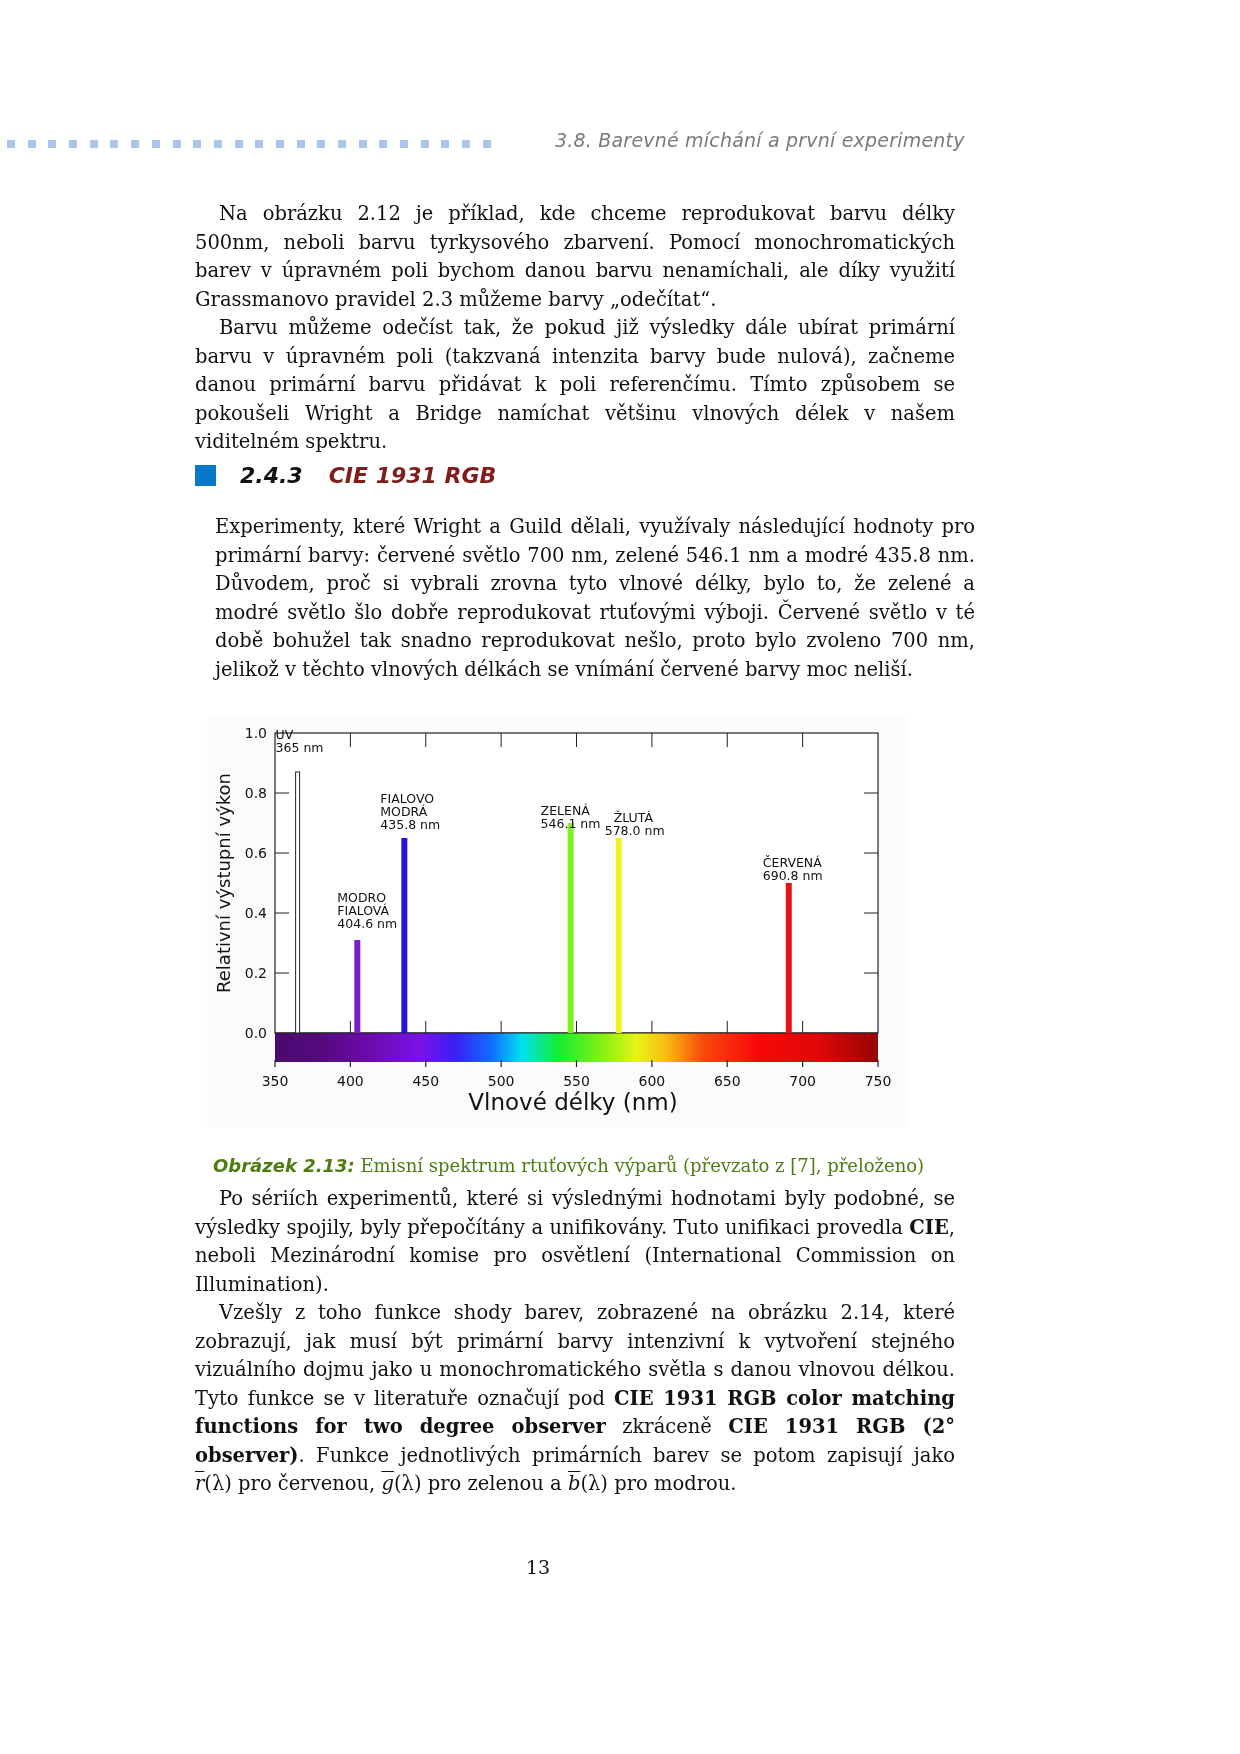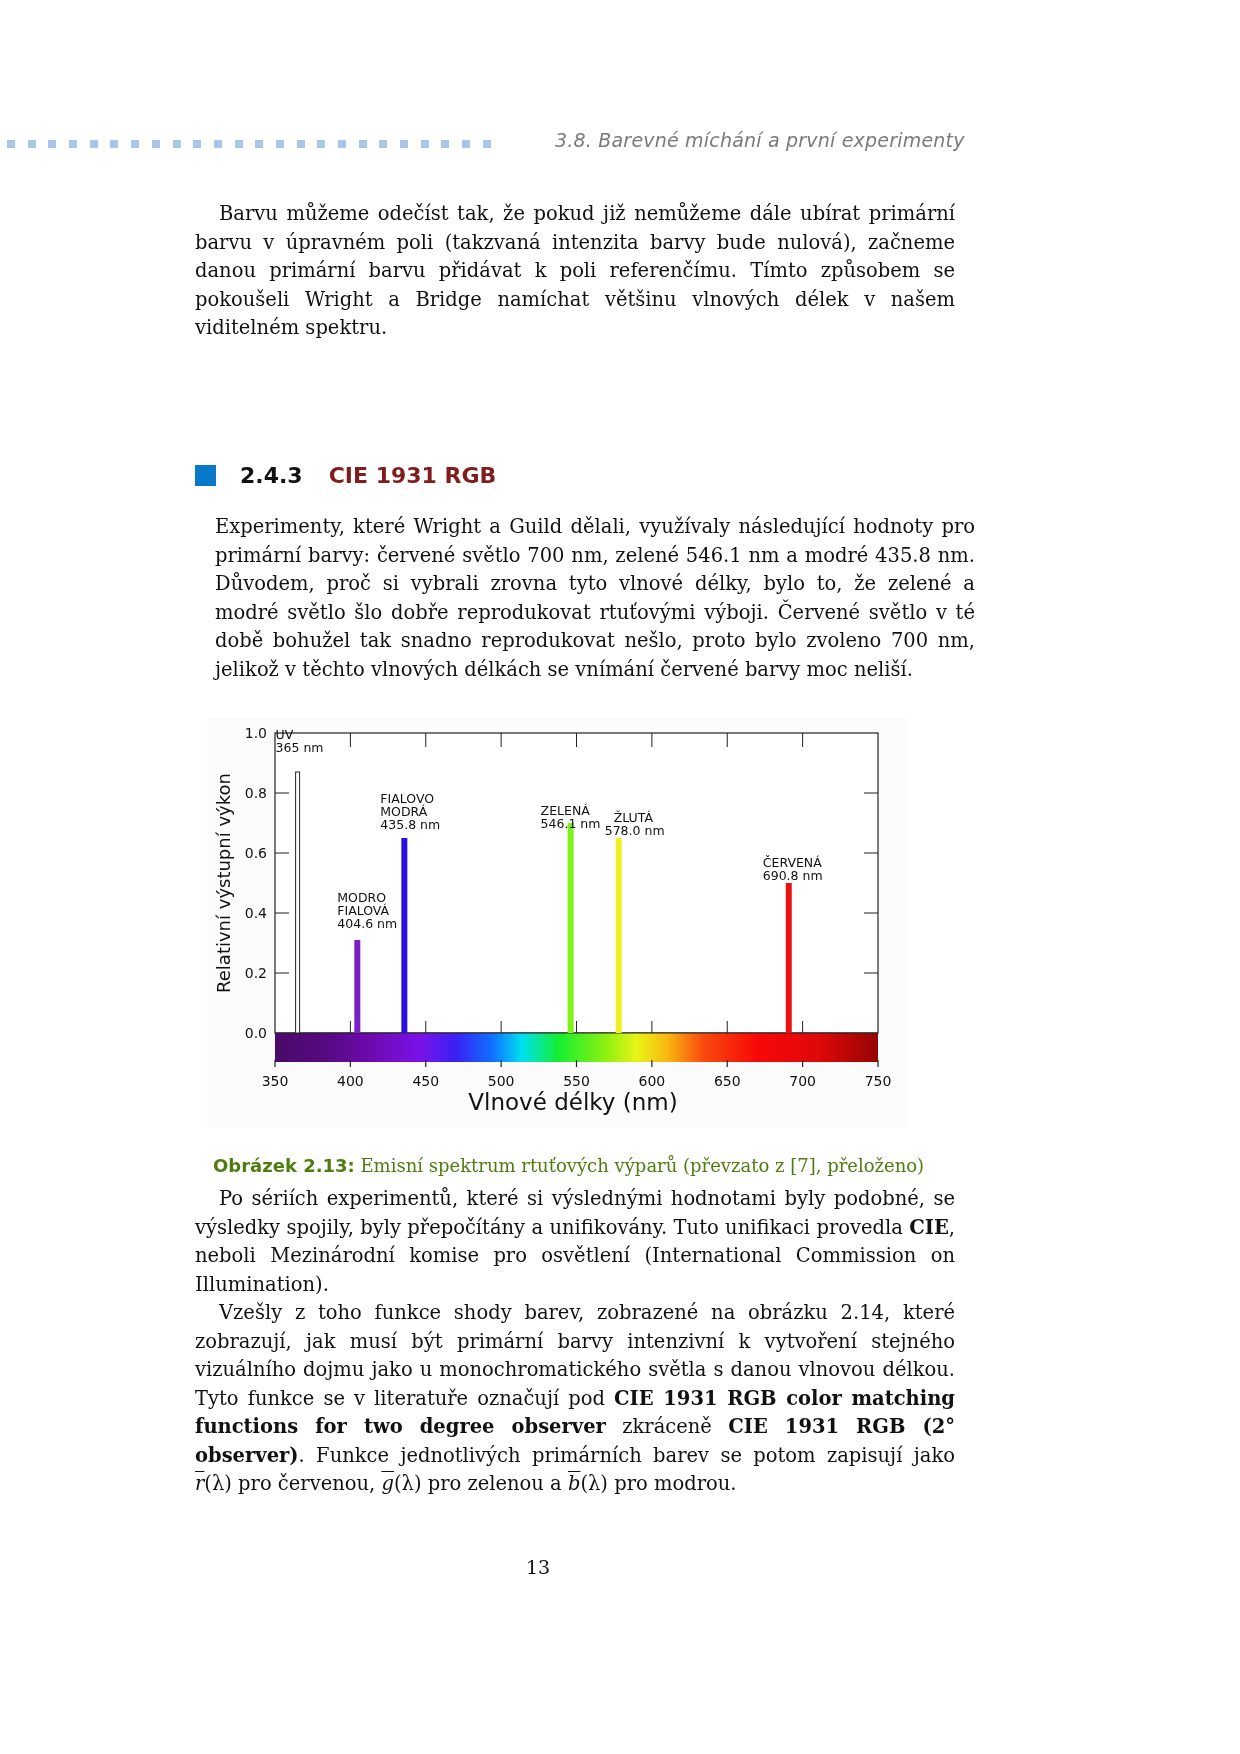--- a/index.html
+++ b/index.html
@@ -1,18 +1,18 @@
 <!DOCTYPE html>
 <html><head>
 <meta charset="utf-8">
 <style>
   html, body { margin: 0; padding: 0; background: #ffffff; }
   body { width: 1240px; height: 1754px; position: relative; overflow: hidden; }
   .serif { font-family: "DejaVu Serif", "Liberation Serif", serif; }
-  .sans { font-family: "DejaVu Sans", "Liberation Sans", sans-serif; }
+  .sans { font-family: "DejaVu Sans", "Liberation Sans", sans-serif; font-style: italic; }
 
   
   .header-dots { position: absolute; left: 7px; top: 140px; display: flex; gap: 0; }
   .header-dots span { display: inline-block; width: 8px; height: 8px; background: #a9c6ea; margin-right: 12.7px; }
   .running-title { position: absolute; left: 555px; top: 129px; font-size: 19px; font-style: italic; color: #7a7a7a; letter-spacing: 0.2px; }
 
   .text-block { position: absolute; left: 195px; width: 760px; color: #111; font-size: 19.5px; line-height: 28.5px; text-align: justify; }
   .text-block p { margin: 0; text-indent: 24px; }
   .text-block p.noindent { text-indent: 0; }
   .text-block b { font-weight: bold; }
@@ -57,21 +57,22 @@
     <span style="background: rgb(169, 198, 234);"></span>
     <span style="background: rgb(169, 198, 234);"></span>
     <span style="background: rgb(169, 198, 234);"></span>
     <span style="background: rgb(169, 198, 234);"></span>
     <span style="background: rgb(169, 198, 234);"></span>
     <span style="background: rgb(169, 198, 234);"></span>
   </div>
 <div class="running-title sans">3.8. Barevné míchání a první experimenty</div>
 
 <div class="text-block serif" style="top:200px;">
-  <p>Barvu můžeme odečíst tak, že pokud již nemůžeme dále ubírat primární barvu v úpravném poli (takzvaná intenzita barvy bude nulová), začneme danou primární barvu přidávat k poli referenčímu. Tímto způsobem se pokoušeli Wright a Bridge namíchat většinu vlnových délek v našem viditelném spektru.</p>
+  <p>Na obrázku 2.12 je příklad, kde chceme reprodukovat barvu délky 500nm, neboli barvu tyrkysového zbarvení. Pomocí monochromatických barev v úpravném poli bychom danou barvu nenamíchali, ale díky využití Grassmanovo pravidel 2.3 můžeme barvy „odečítat“.</p>
+  <p>Barvu můžeme odečíst tak, že pokud již výsledky dále ubírat primární barvu v úpravném poli (takzvaná intenzita barvy bude nulová), začneme danou primární barvu přidávat k poli referenčímu. Tímto způsobem se pokoušeli Wright a Bridge namíchat většinu vlnových délek v našem viditelném spektru.</p>
 </div>
 
 <div class="section-heading sans">
   <div class="section-square"></div>
   <span class="section-number">2.4.3</span>
   <span class="section-title">CIE 1931 RGB</span>
 </div>
 
 <div class="text-block serif" style="top:513px;margin-left:20px;">
   <p class="noindent">Experimenty, které Wright a Guild dělali, využívaly následující hodnoty pro primární barvy: červené světlo 700 nm, zelené 546.1 nm a modré 435.8 nm. Důvodem, proč si vybrali zrovna tyto vlnové délky, bylo to, že zelené a modré světlo šlo dobře reprodukovat rtuťovými výboji. Červené světlo v té době bohužel tak snadno reprodukovat nešlo, proto bylo zvoleno 700 nm, jelikož v těchto vlnových délkách se vnímání červené barvy moc neliší.</p>

